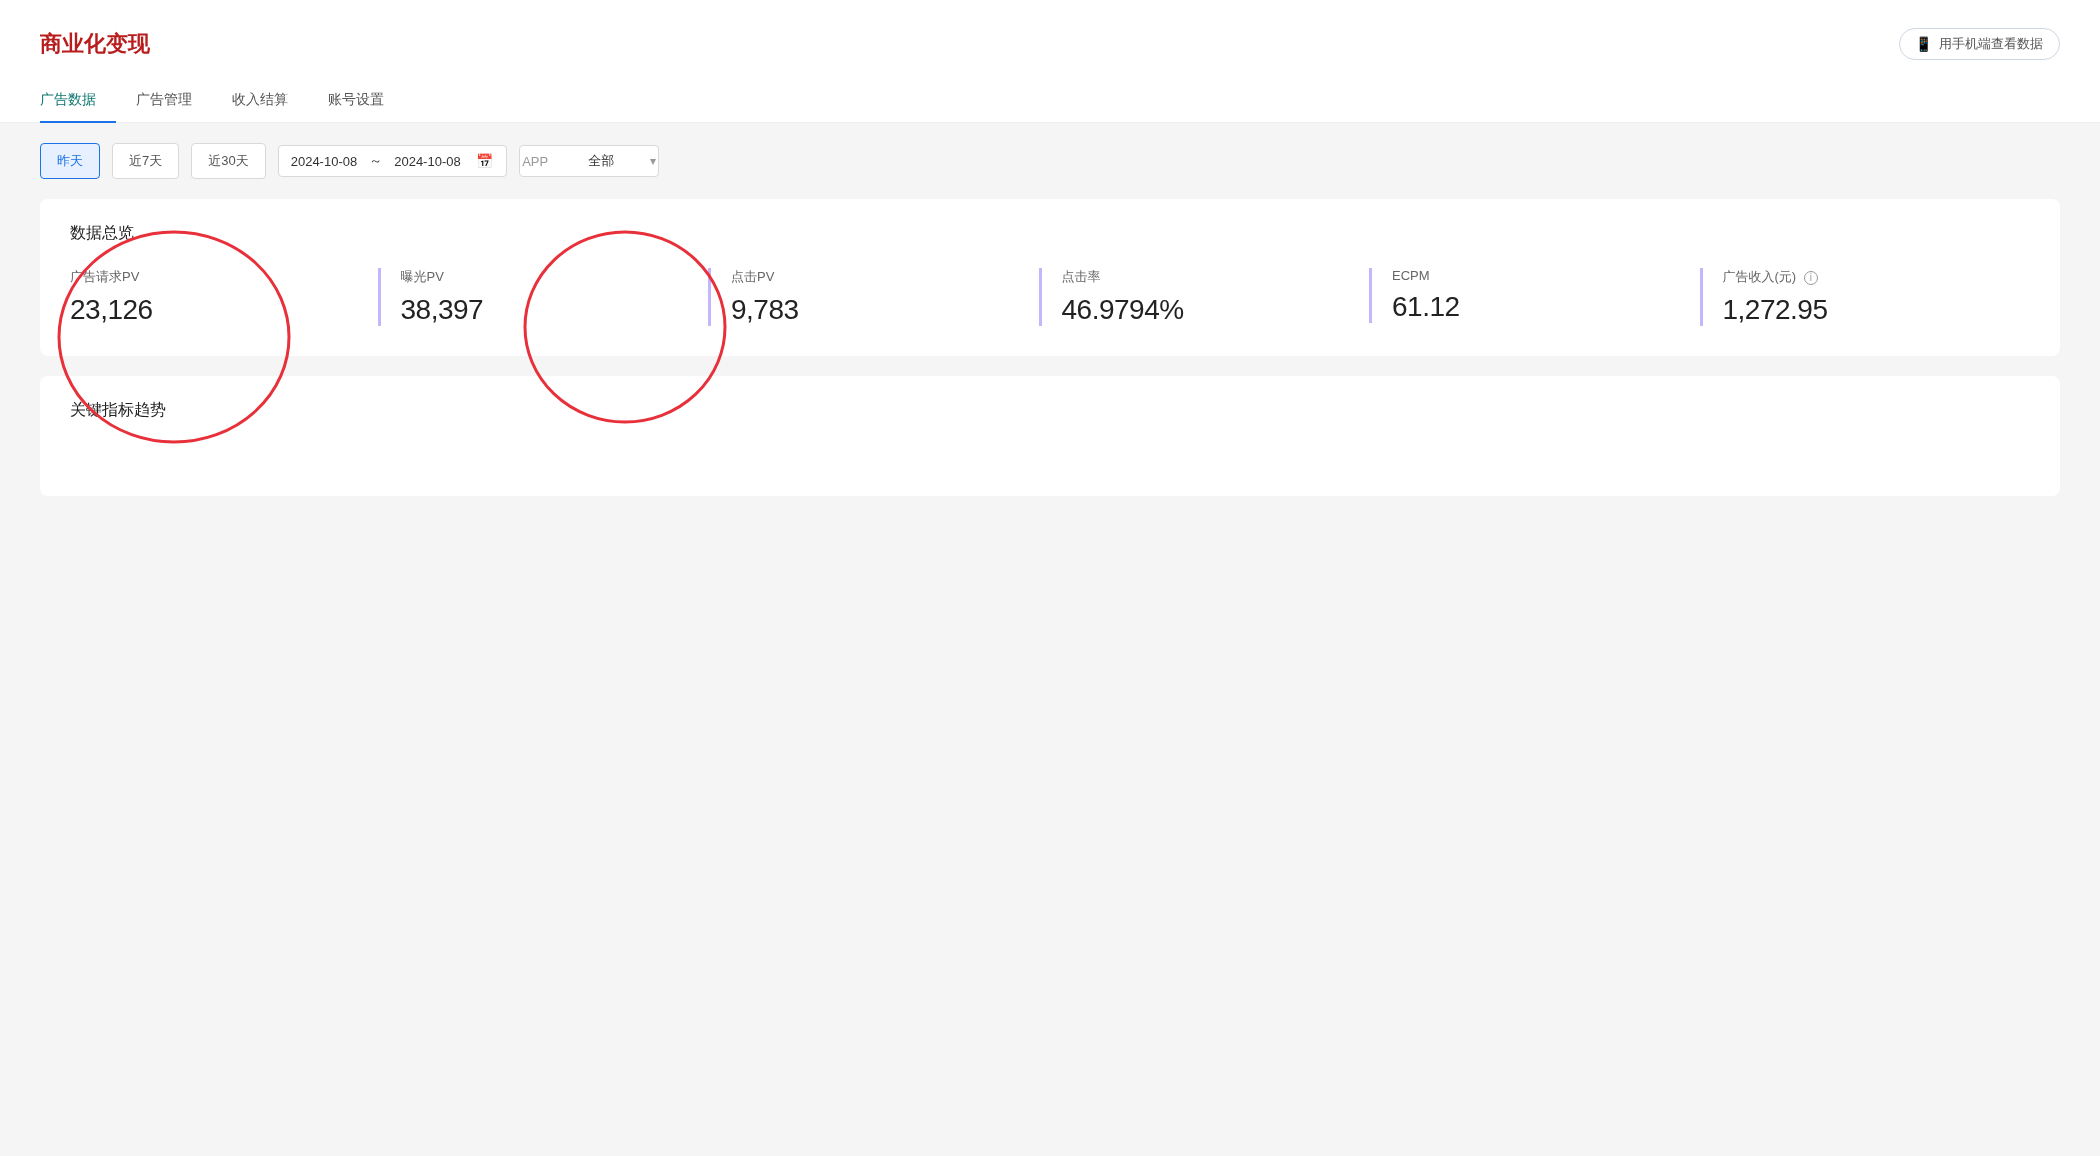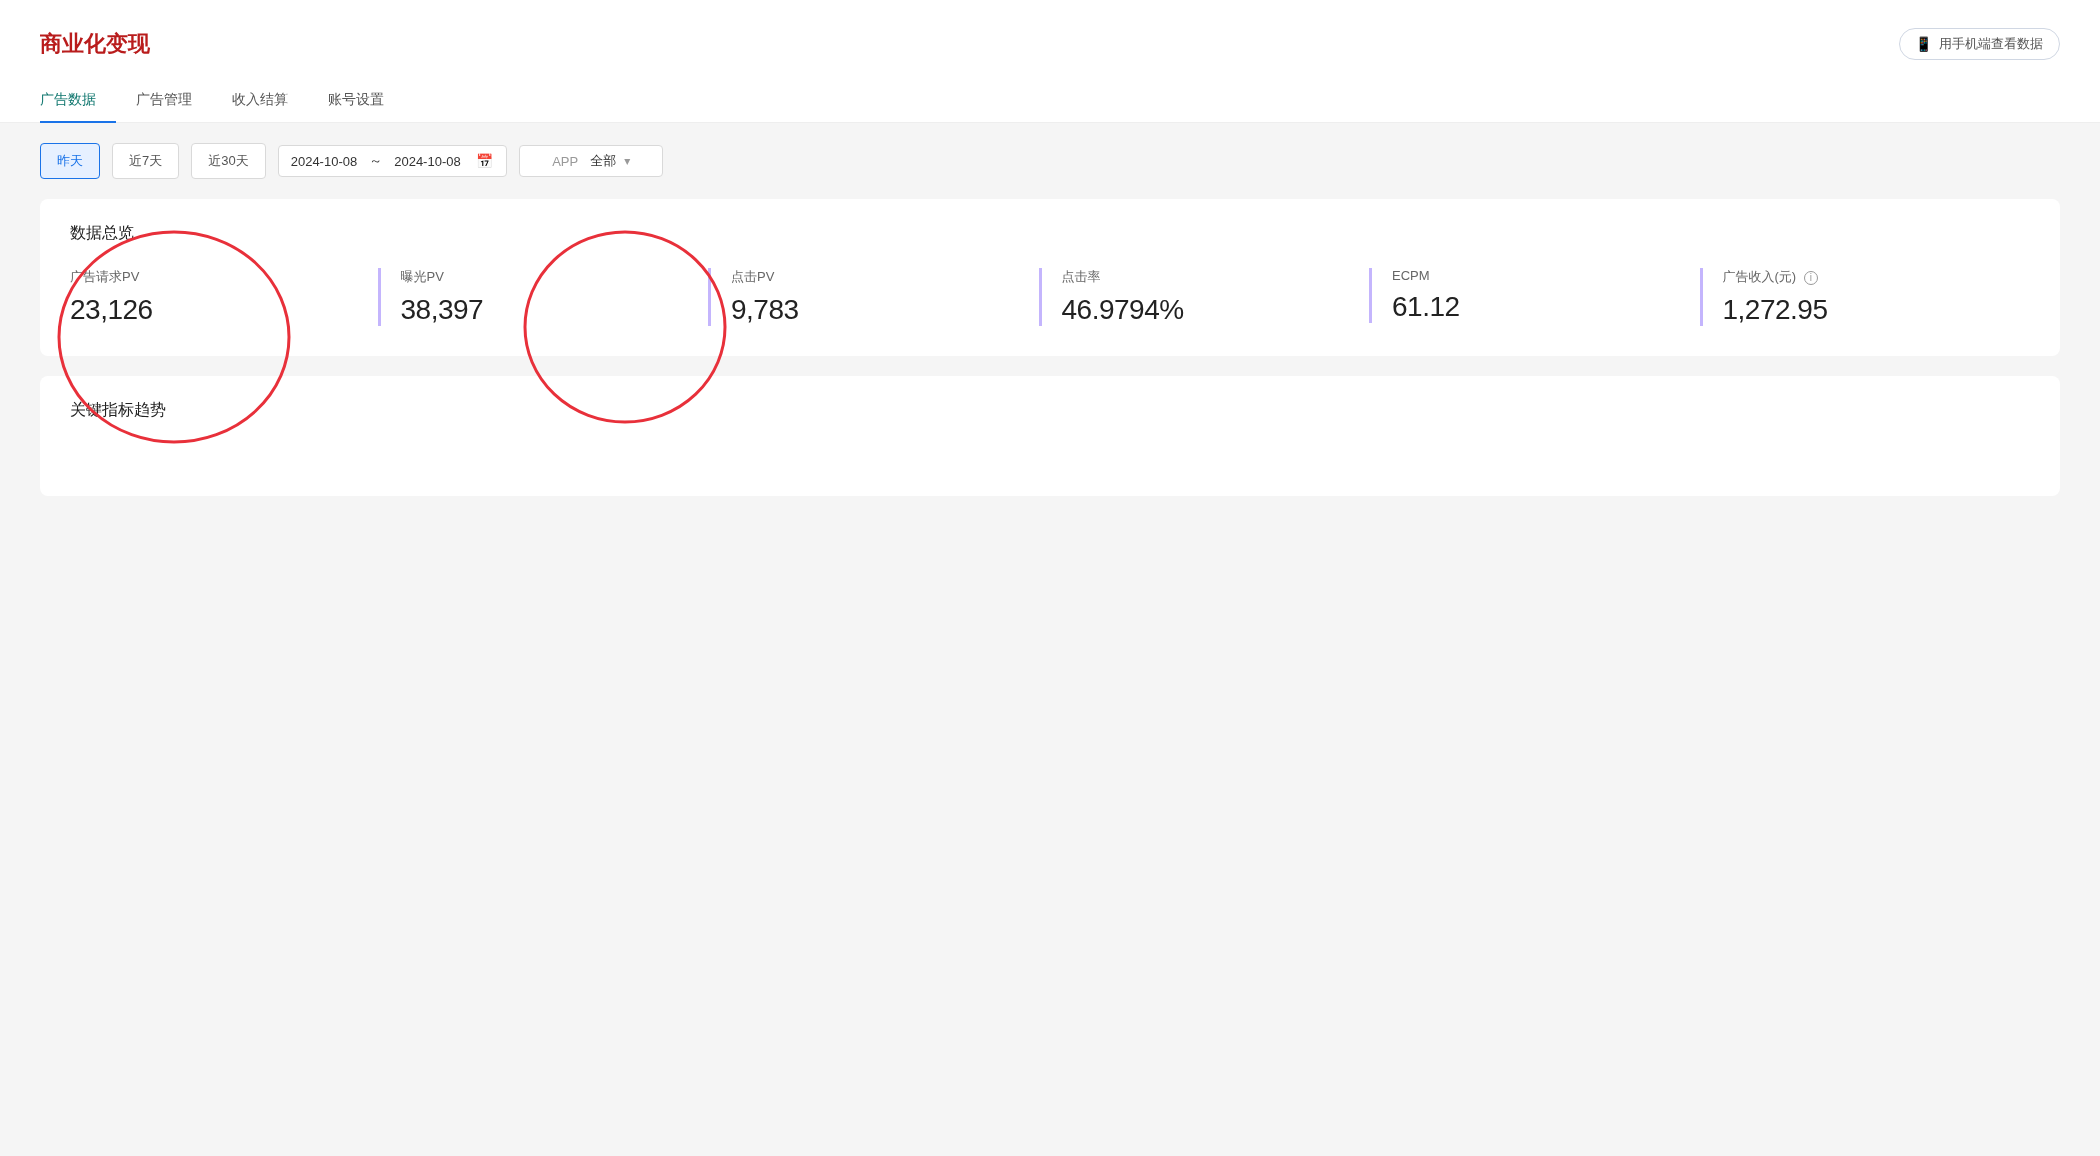--- a/index.html
+++ b/index.html
@@ -162,21 +162,21 @@
       color: #999;
       font-size: 14px;
     }
     .app-filter {
       display: flex;
       align-items: center;
       gap: 8px;
       border: 1px solid #d9d9d9;
       border-radius: 4px;
       background: #fff;
-      padding: 6px 32px;
+      padding: 6px 2px;
       font-size: 13px;
       color: #333;
       cursor: pointer;
       min-width: 140px;
       justify-content: space-between;
     }
     .app-filter .app-label {
       color: #999;
       margin-right: 4px;
     }

